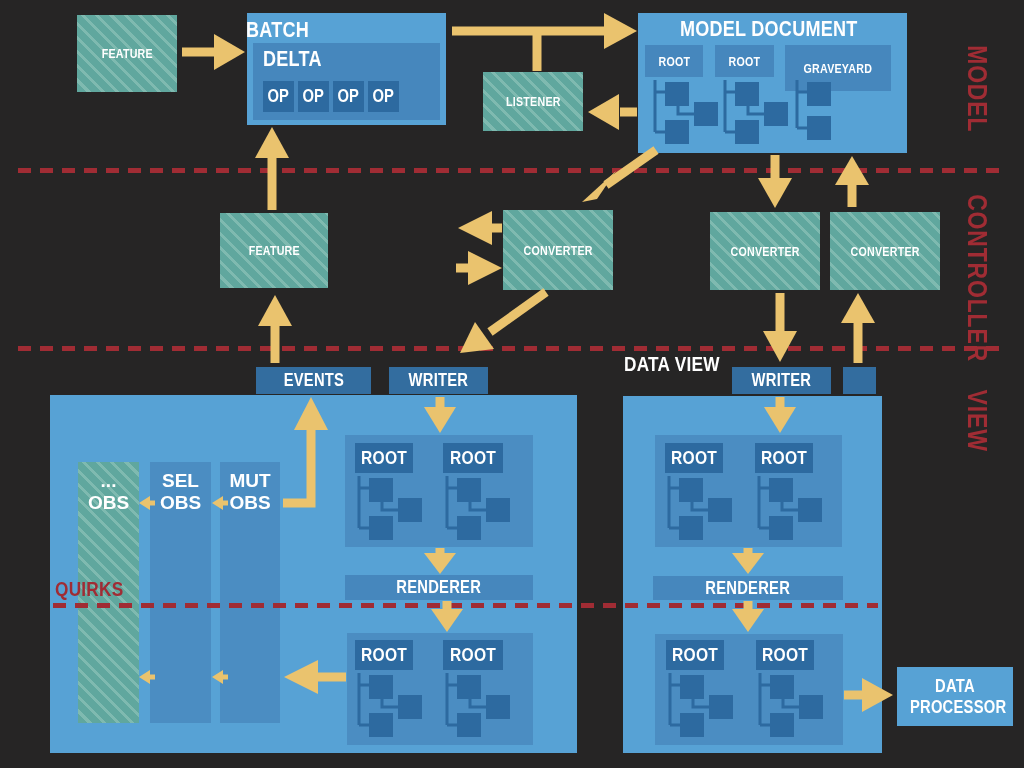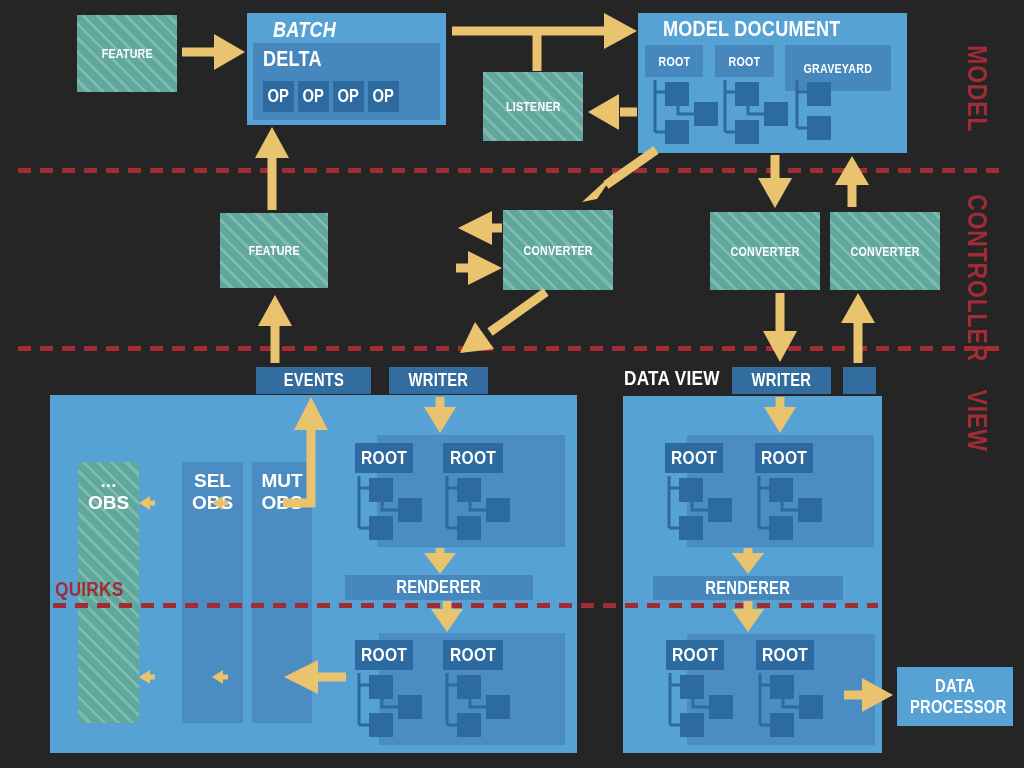--- a/index.html
+++ b/index.html
@@ -7,21 +7,21 @@
     --node_blue:#2d6aa0; --tab_blue:#336d9f; --teal:#60a79e; --teal_stripe:#7fbab0;
     --arrow_yellow:#eac36e; --red:#a02c34; --text_white:#ffffff;
   }
   *{margin:0;padding:0;box-sizing:border-box}
   html,body{width:1024px;height:768px;overflow:hidden;background:var(--background);}
   body{font-family:"Liberation Sans","DejaVu Sans",sans-serif;}
   #stage{position:absolute;left:0;top:0;width:1024px;height:768px;background:var(--background);}
   .box{position:absolute;display:flex;align-items:center;justify-content:center;color:var(--text_white);font-weight:700;}
   .teal{background:repeating-linear-gradient(45deg,var(--teal) 0 7px,var(--teal_stripe) 7px 10px);}
   .blue{background:var(--box_blue);}
-  .panel{background:var(--panel_blue);margin-left:32px;}
+  .panel{background:var(--panel_blue);}
   .header{background:var(--header_blue);}
   .node{background:var(--node_blue);}
   .tab{background:var(--tab_blue);}
   .lbl{position:absolute;color:var(--text_white);font-weight:700;white-space:nowrap;}
   .cx{display:inline-block;transform:scaleX(.82);transform-origin:50% 50%;white-space:nowrap;letter-spacing:.3px;}
   .cx.left{transform-origin:0 50%;}
   .cx.wrap{white-space:normal;text-align:center;line-height:1.15;}
   .f20{font-size:13px}.f22{font-size:22px}.f19{font-size:19px}.f18{font-size:18px}.f21{font-size:21px}
   .col{position:absolute;display:flex;flex-direction:column;align-items:center;padding-top:8px;color:var(--text_white);font-weight:700;}
   .col span{line-height:22px;}
@@ -39,42 +39,42 @@
 </head>
 <body>
 
 <div id="stage">
 
   <div class="box teal f20" style="left:77px;top:15px;width:100px;height:77px;">
     <span class="cx">FEATURE</span>
   </div>
 
   <div class="box blue" style="left:247px;top:13px;width:199px;height:112px;"></div>
-  <div class="lbl f22" style="left:273px;top:17px;font-style:italic;"><span class="cx left">BATCH</span></div>
+  <div class="lbl f22" style="left:246px;top:17px;"><span class="cx left">BATCH</span></div>
   <div class="box header" style="left:253px;top:43px;width:187px;height:77px;"></div>
   <div class="lbl f22" style="left:263px;top:46px;"><span class="cx left">DELTA</span></div>
   <div class="box node f18" style="left:263px;top:81px;width:31px;height:31px;">
       <span class="cx">OP</span>
     </div>
   <div class="box node f18" style="left:298px;top:81px;width:31px;height:31px;">
       <span class="cx">OP</span>
     </div>
   <div class="box node f18" style="left:333px;top:81px;width:31px;height:31px;">
       <span class="cx">OP</span>
     </div>
   <div class="box node f18" style="left:368px;top:81px;width:31px;height:31px;">
       <span class="cx">OP</span>
     </div>
 
-  <div class="box teal f20" style="left:483px;top:72px;width:100px;height:69px;">
+  <div class="box teal f20" style="left:483px;top:72px;width:100px;height:59px;">
     <span class="cx">LISTENER</span>
   </div>
 
   <div class="box blue" style="left:638px;top:13px;width:269px;height:140px;"></div>
-  <div class="lbl f22" style="left:663px;top:16px;text-decoration:underline;"><span class="cx left">MODEL DOCUMENT</span></div>
+  <div class="lbl f22" style="left:680px;top:16px;text-decoration:underline;"><span class="cx left">MODEL DOCUMENT</span></div>
   <div class="box header f20" style="left:645px;top:45px;width:58px;height:32px;">
       <span class="cx">ROOT</span>
     </div>
   <div class="box header f20" style="left:715px;top:45px;width:59px;height:32px;">
       <span class="cx">ROOT</span>
     </div>
   <div class="box header f20" style="left:785px;top:45px;width:106px;height:46px;text-align:center;">
       <span class="cx">GRAVEYARD</span>
     </div>
 
@@ -128,21 +128,21 @@
   <div class="box panel" style="left:347px;top:633px;width:186px;height:112px;"></div>
   <div class="box node f19" style="left:355px;top:640px;width:58px;height:30px;">
       <span class="cx">ROOT</span>
     </div>
   <div class="box node f19" style="left:443px;top:640px;width:60px;height:30px;">
       <span class="cx">ROOT</span>
     </div>
 
   <div class="quirks" style="left:55px;top:577px;text-align:center;"><span class="cx left">QUIRKS</span></div>
 
-  <div class="lbl f21" style="left:624px;top:366px;"><span class="cx left">DATA VIEW</span></div>
+  <div class="lbl f21" style="left:624px;top:352px;"><span class="cx left">DATA VIEW</span></div>
   <div class="box tab f18" style="left:732px;top:367px;width:99px;height:27px;">
       <span class="cx">WRITER</span>
     </div>
   <div class="box tab" style="left:843px;top:367px;width:33px;height:27px;"></div>
 
   <div class="box blue" style="left:623px;top:396px;width:259px;height:357px;"></div>
 
   <div class="box panel" style="left:655px;top:435px;width:187px;height:112px;"></div>
   <div class="box node f19" style="left:665px;top:443px;width:58px;height:30px;">
       <span class="cx">ROOT</span>

